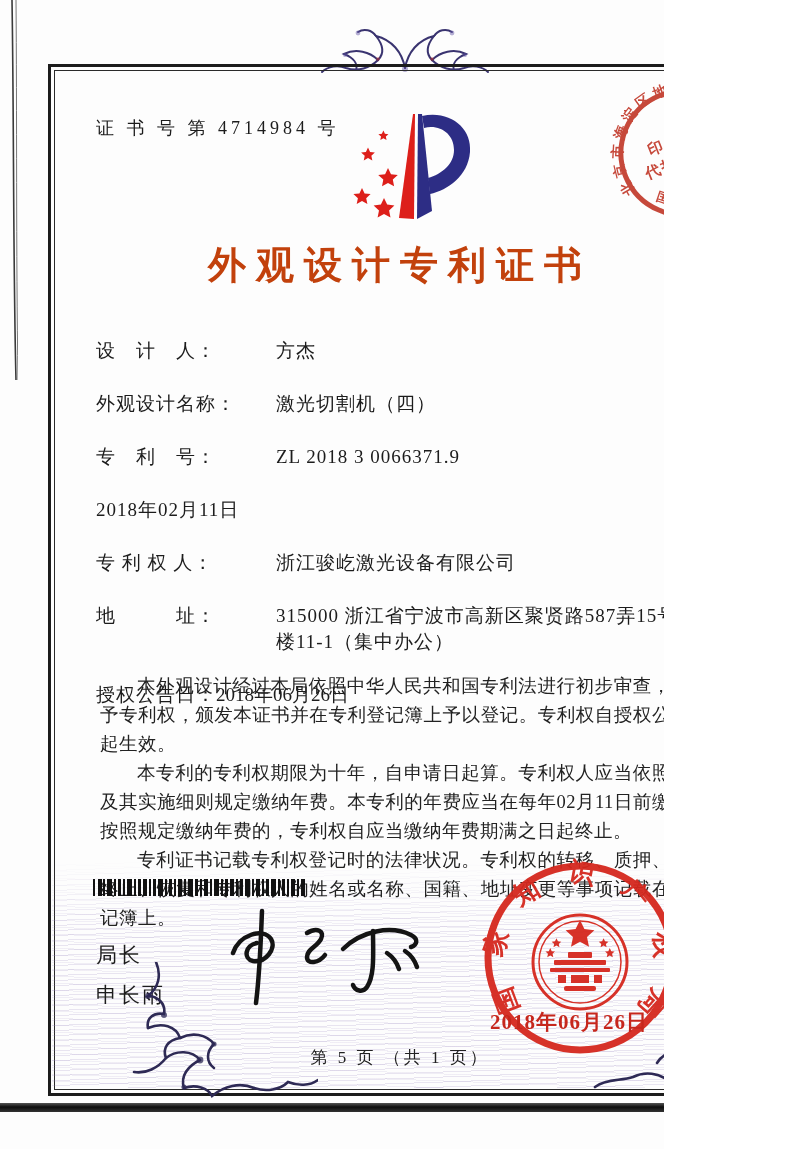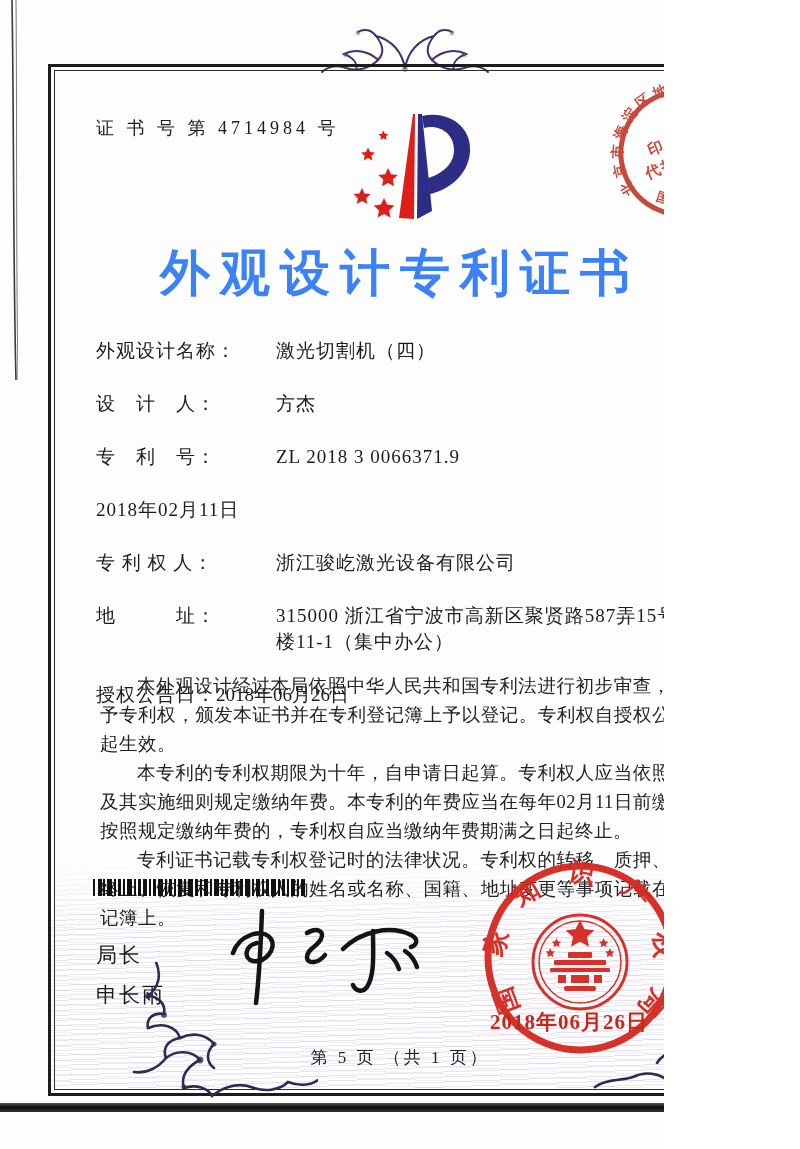--- a/index.html
+++ b/index.html
@@ -25,21 +25,21 @@
     -webkit-mask-image:linear-gradient(transparent, #000 30%);
     mask-image:linear-gradient(transparent, #000 30%);}
 
   .certno{position:absolute;left:96px;top:116px;font-size:18px;letter-spacing:4px;}
 
   .logo{position:absolute;left:344px;top:106px;width:150px;height:134px;}
 
   .stamp-tax{position:absolute;left:608px;top:78px;width:150px;height:150px;opacity:.92;}
 
   .title{position:absolute;left:0;top:240px;width:800px;text-align:center;
-    font-size:50px;font-weight:bold;letter-spacing:10px;color:#3b82f6;}
+    font-size:38px;font-weight:bold;letter-spacing:10px;color:#c2410c;}
 
   .fields{position:absolute;left:96px;top:338px;width:612px;font-size:19px;}
   .frow{display:flex;align-items:flex-start;margin-bottom:27px;line-height:26px;}
   .flabel{flex:0 0 180px;white-space:pre;letter-spacing:1px;}
   .fvalue{flex:1;letter-spacing:1px;}
   .frow-split{display:flex;justify-content:space-between;align-items:center;}
   .fpair{display:flex;}
   .fpair .flabel2{white-space:pre;letter-spacing:1px;}
 
   .bodytext{position:absolute;left:100px;top:672px;width:628px;font-size:18.5px;
@@ -135,26 +135,26 @@
       </text>
       <text x="0" y="-10" text-anchor="middle" font-size="15" font-weight="bold" letter-spacing="2">印 花 税</text>
       <text x="0" y="11" text-anchor="middle" font-size="15" font-weight="bold" letter-spacing="2">代扣专用章</text>
     </g>
   </svg>
 
   <div class="title">外观设计专利证书</div>
 
   <div class="fields">
     <div class="frow">
+      <span class="flabel">设　计　人：</span>
+      <span class="fvalue">方杰</span>
+    </div>
+    <div class="frow">
       <span class="flabel">外观设计名称：</span>
       <span class="fvalue">激光切割机（四）</span>
-    </div>
-    <div class="frow">
-      <span class="flabel">设　计　人：</span>
-      <span class="fvalue">方杰</span>
     </div>
     <div class="frow">
       <span class="flabel">专　利　号：</span>
       <span class="fvalue">ZL 2018 3 0066371.9</span>
     </div>
     <div class="frow">
       <span class="fvalue">2018年02月11日</span>
     </div>
     <div class="frow">
       <span class="flabel">专 利 权 人：</span>

